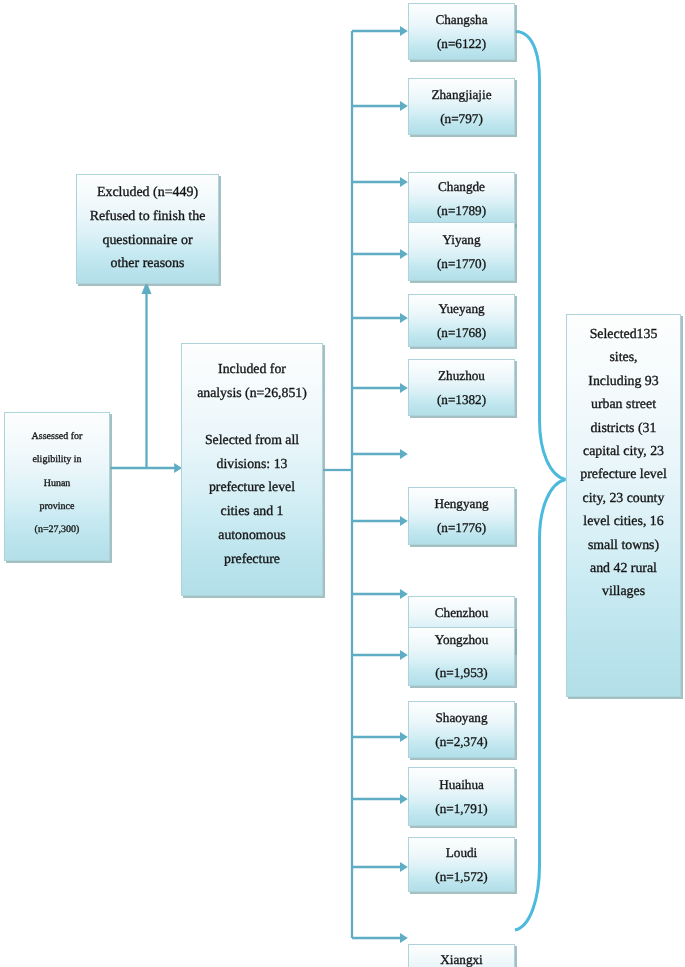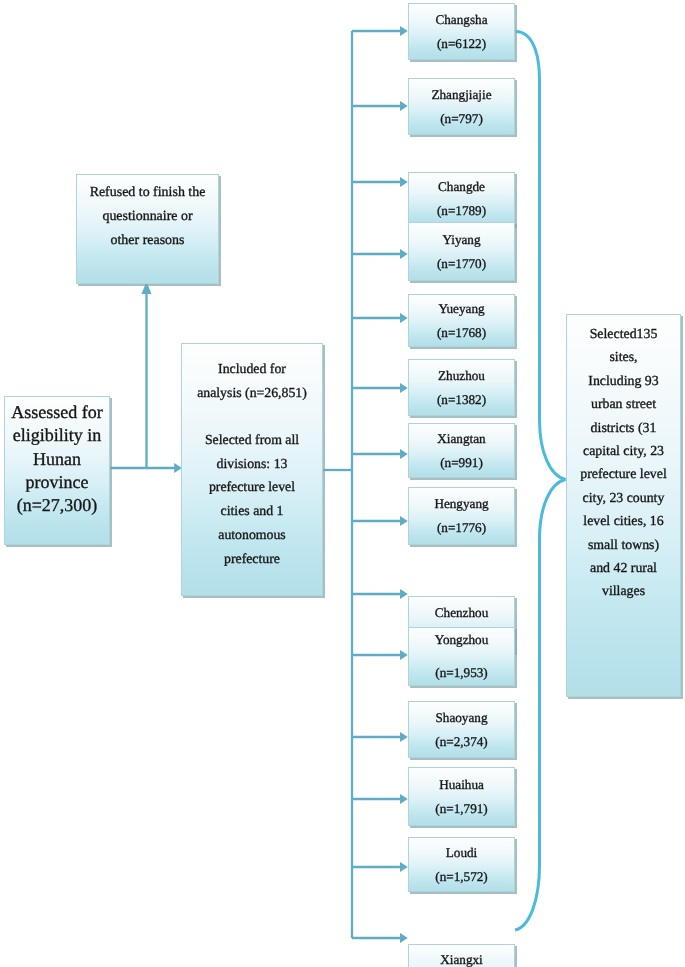--- a/index.html
+++ b/index.html
@@ -19,22 +19,22 @@
                   #d8f0f6 58%, #c4e8f0 76%, #b8e2ec 90%, #b3dfe9 100%);
        color:#151515;
        box-shadow:2px 2px 0 0 rgba(130,168,172,0.72);
        display:flex;flex-direction:column;align-items:center;justify-content:center;
        text-align:center;line-height:1.0;
        font-weight:400;-webkit-text-stroke:0.32px #151515;}
   .box .ln{display:block;width:100%;white-space:nowrap;}
   .box.topalign{justify-content:flex-start;}
 
   
-  #assessed-box{left:4px;  top:396px; width:106px; height:149px;
-                font-size:18px; padding-top:4px;}
+  #assessed-box{left:4px;  top:412px; width:106px; height:149px;
+                font-size:10px; padding-top:12px;}
   #assessed-box .ln{height:23.25px;line-height:23.25px;}
 
   #excluded-box{left:76px; top:174px; width:143px; height:110px;
                 font-size:13.95px; padding-top:6px;}
   #excluded-box .ln{height:23.8px;line-height:23.8px;}
 
   #included-box{left:181px;top:343px; width:142px; height:253px;
                 font-size:13.8px;  padding-top:13px;}
   #included-box .ln{height:23.7px;line-height:23.7px;}
 
@@ -107,20 +107,21 @@
 
   <div class="box topalign" id="assessed-box">
     <span class="ln">Assessed for</span>
     <span class="ln">eligibility in</span>
     <span class="ln">Hunan</span>
     <span class="ln">province</span>
     <span class="ln">(n=27,300)</span>
   </div>
 
   <div class="box topalign" id="excluded-box">
+    <span class="ln">Excluded (n=449)</span>
     <span class="ln">Refused to finish the</span>
     <span class="ln">questionnaire or</span>
     <span class="ln">other reasons</span>
   </div>
 
   <div class="box topalign" id="included-box">
     <span class="ln">Included for</span>
     <span class="ln">analysis (n=26,851)</span>
     <span class="ln">&nbsp;</span>
     <span class="ln">Selected from all</span>
@@ -163,24 +164,20 @@
     <span class="ln">(n=1770)</span>
   </div>
   <div class="box city-box" id="city-box-5">
     <span class="ln">Yueyang</span>
     <span class="ln">(n=1768)</span>
   </div>
   <div class="box city-box" id="city-box-6">
     <span class="ln">Zhuzhou</span>
     <span class="ln">(n=1382)</span>
   </div>
-  <div class="box city-box" id="city-box-7">
-    <span class="ln">Xiangtan</span>
-    <span class="ln">(n=991)</span>
-  </div>
   <div class="box city-box" id="city-box-8">
     <span class="ln">Hengyang</span>
     <span class="ln">(n=1776)</span>
   </div>
   <div class="box city-box" id="city-box-9">
     <span class="ln">Chenzhou</span>
     <span class="ln">(n=1,382)</span>
   </div>
   <div class="box city-box" id="city-box-10">
     <span class="ln">Yongzhou</span>

